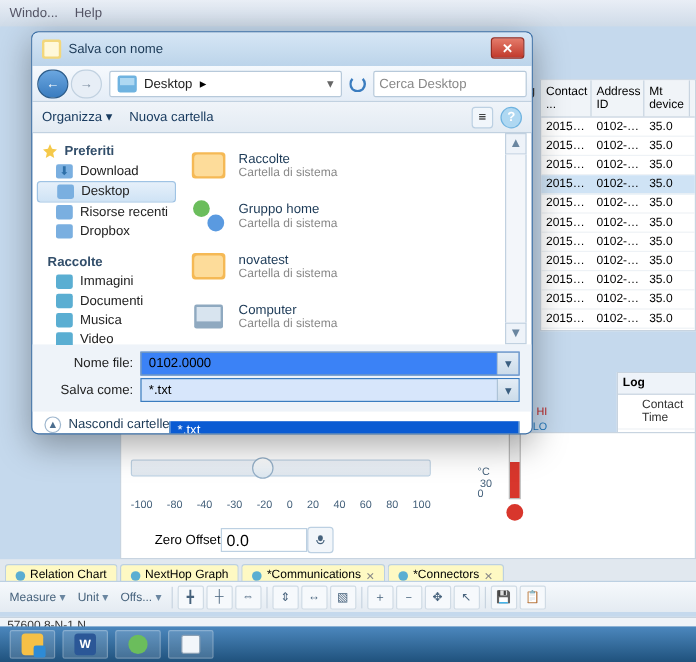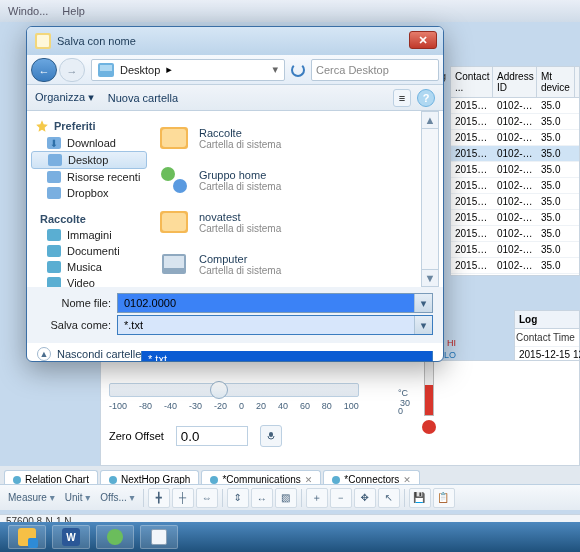--- a/index.html
+++ b/index.html
@@ -124,29 +124,29 @@
   .grid-head span { padding: 4px 4px; border-right: 1px solid #c8d4e0; }
   .grid-rows { }
   .grow { display: flex; border-bottom: 1px solid #eef2f6; }
   .grow.sel { background: #cfe3f5; }
   .grow span { padding: 2px 4px; white-space: nowrap; overflow: hidden; text-overflow: ellipsis; }
   .grid-log { position: absolute; top: 70px; right: 134px; font-size: 11px; color: #333; }
 
   
   .gauge { position: absolute; left: 100px; top: 360px; right: 0; height: 106px;
     background: #fff; border: 1px solid #c8d4e0; padding: 6px 8px; }
-  .slider-row { display: flex; flex-direction: column; align-items: flex-start; gap: 0;
+  .slider-row { display: flex; flex-direction: column; align-items: flex-start; gap: 14px;
     width: 270px; }
   .slider { height: 14px; width: 250px; background: linear-gradient(#eef3f9,#e1e8ef);
     border: 1px solid #bcd0e2; border-radius: 2px; position: relative; margin-top: 16px; }
   .slider .thumb { position: absolute; width: 18px; height: 18px; top: -3px; left: 100px;
     background: linear-gradient(#fff,#dbe6ef); border: 1px solid #95b0c8; border-radius: 50%; }
   .ticks { display: flex; justify-content: space-between; width: 250px; font-size: 9px;
     color: #46627c; margin-top: 4px; }
-  .zero-row { margin-top: 14px; display: flex; align-items: center; gap: 12px; }
+  .zero-row { margin-top: 14px; display: flex; align-items: center; gap: 0; margin-left: 20px; }
   .zero-row input { width: 72px; height: 20px; border: 1px solid #bcd0e2; padding: 0 4px; }
   .round-btn { width: 22px; height: 22px; border: 1px solid #bcd0e2; border-radius: 3px;
     display: flex; align-items: center; justify-content: center; background: #f2f6fa; cursor: pointer; }
 
   
   .thermo { position: absolute; left: 396px; top: 336px; width: 42px; height: 102px;
     background: #fff; }
   .thermo .bar { position: absolute; left: 28px; top: 20px; width: 10px; height: 60px;
     background: #eee; border: 1px solid #bbb; }
   .thermo .fill { position: absolute; bottom: 0; left: 0; right: 0; height: 30px;
@@ -161,21 +161,21 @@
   .gauge2 { position: absolute; left: 396px; top: 318px; width: 60px; height: 60px; }
   .gauge2 .hi { font-size: 9px; color: #b22; position: absolute; right: 0; top: 20px; }
   .gauge2 .lo { font-size: 9px; color: #27b; position: absolute; right: 0; top: 32px; }
   .gauge2 .bar { position: absolute; left: 20px; top: 14px; width: 8px; height: 46px; background: #fff; border: 1px solid #bbb; }
   .gauge2 .blue { position: absolute; left: 0; bottom: 0; right: 0; height: 12px; background: #2f5bd8; }
 
   
   .tabs { position: absolute; left: 0; right: 0; top: 466px; height: 22px;
     display: flex; align-items: flex-end; padding-left: 4px; background: #e1e8ef; gap: 2px; }
   .tab { border: 1px solid #bcd0e2; border-bottom: 0; border-radius: 3px 3px 0 0;
-    padding: 3px 8px; background: #ffffff; display: flex; align-items: center; gap: 4px;
+    padding: 3px 8px; background: #fef9c3; display: flex; align-items: center; gap: 4px;
     cursor: pointer; font-size: 10px; }
   .tab .dot { width: 8px; height: 8px; border-radius: 50%; background: #5aaed2; }
   .tab .close { color: #888; font-size: 9px; }
 
   
   .toolbar { position: absolute; left: 0; right: 0; top: 484px; height: 26px;
     background: linear-gradient(#f6f9fc,#e4ebf2); border-top: 1px solid #bcd0e2;
     display: flex; align-items: center; padding: 0 4px; gap: 2px; }
   .toolbar .tbtn { width: 22px; height: 20px; border: 1px solid #d0dbe5; border-radius: 2px;
     display: flex; align-items: center; justify-content: center; background: #f6f9fc;
@@ -203,21 +203,21 @@
     font-weight: bold; border-radius: 3px; }
   .task-icon.green span { width: 16px; height: 16px; background: #6bbd5c; border-radius: 50%; }
   .task-icon.app span { width: 16px; height: 16px; background: #f2f6fa;
     border: 1px solid #8aa0b5; border-radius: 2px; }
 
   
   .right-log { position: absolute; right: 0; top: 310px; width: 66px; height: 130px;
     background: #fff; border: 1px solid #c8d4e0; font-size: 10px; }
   .right-log .hdr { padding: 3px 4px; background: #eef3f9; border-bottom: 1px solid #c8d4e0;
     font-weight: 600; }
-  .right-log .col { padding: 3px 1px; border-bottom: 1px solid #eef2f6; color: #333; }
+  .right-log .col { padding: 3px 20px; border-bottom: 1px solid #eef2f6; color: #333; }
   .right-log .rows div { padding: 2px 4px; border-bottom: 1px solid #f4f7fa; white-space: nowrap; }
 </style>
 </head>
 <body>
 
 <div class="win-bar">
   <span class="menu-item">Windo...</span>
   <span class="menu-item">Help</span>
 </div>
 

